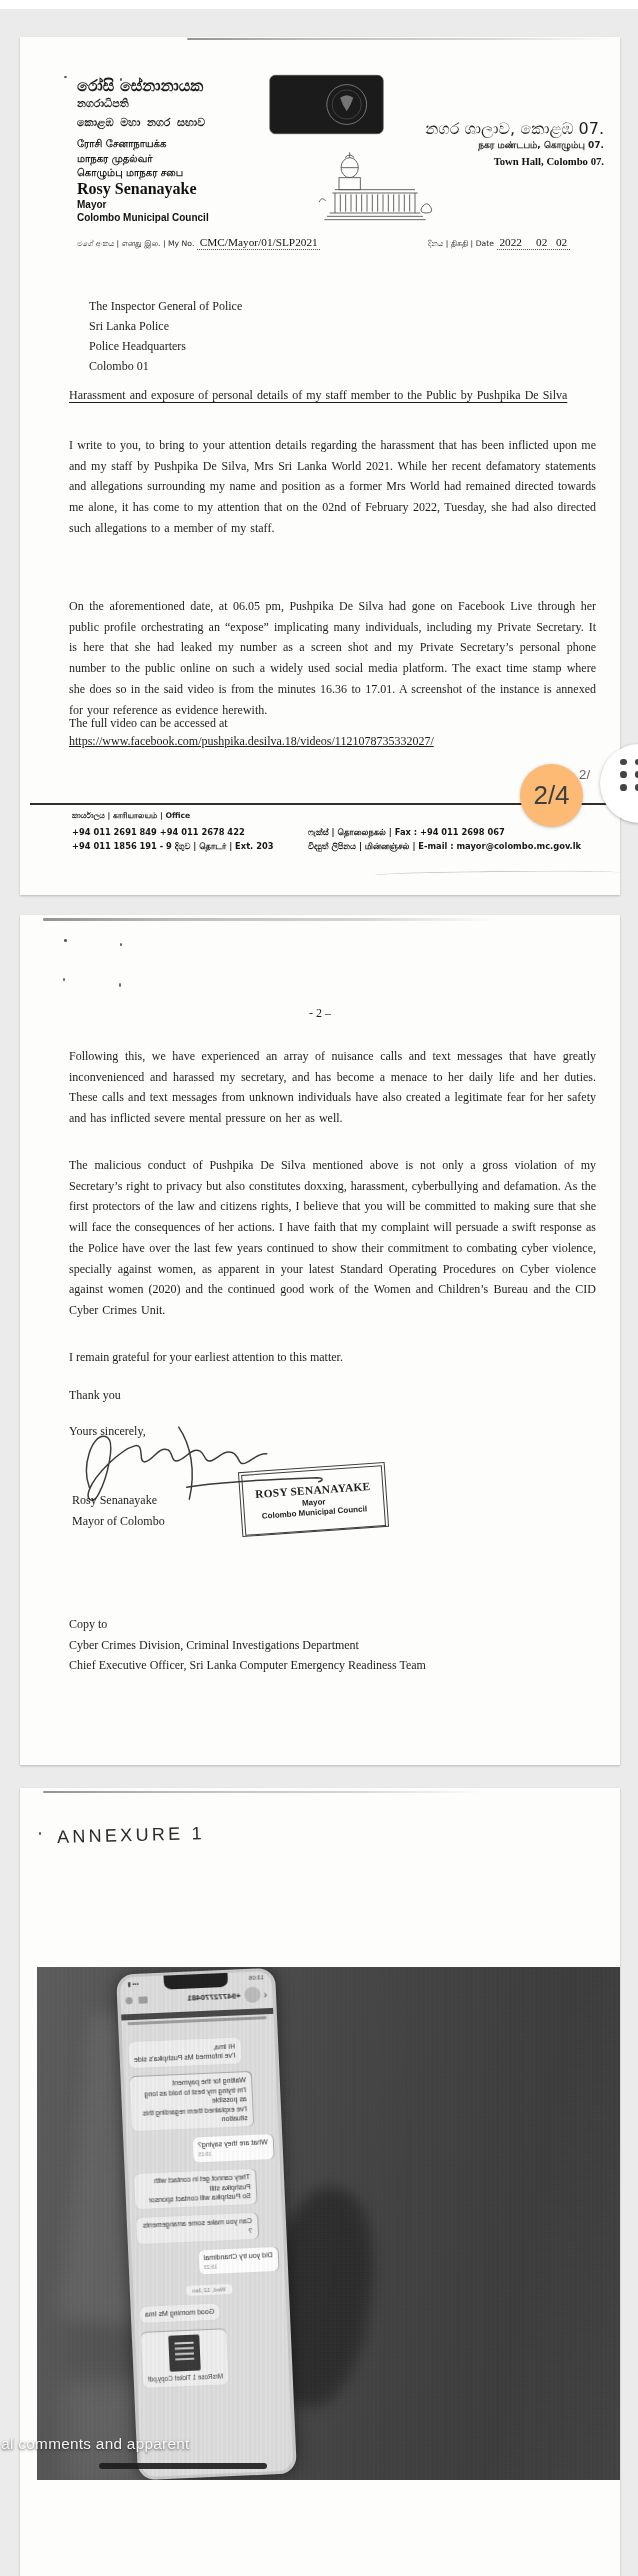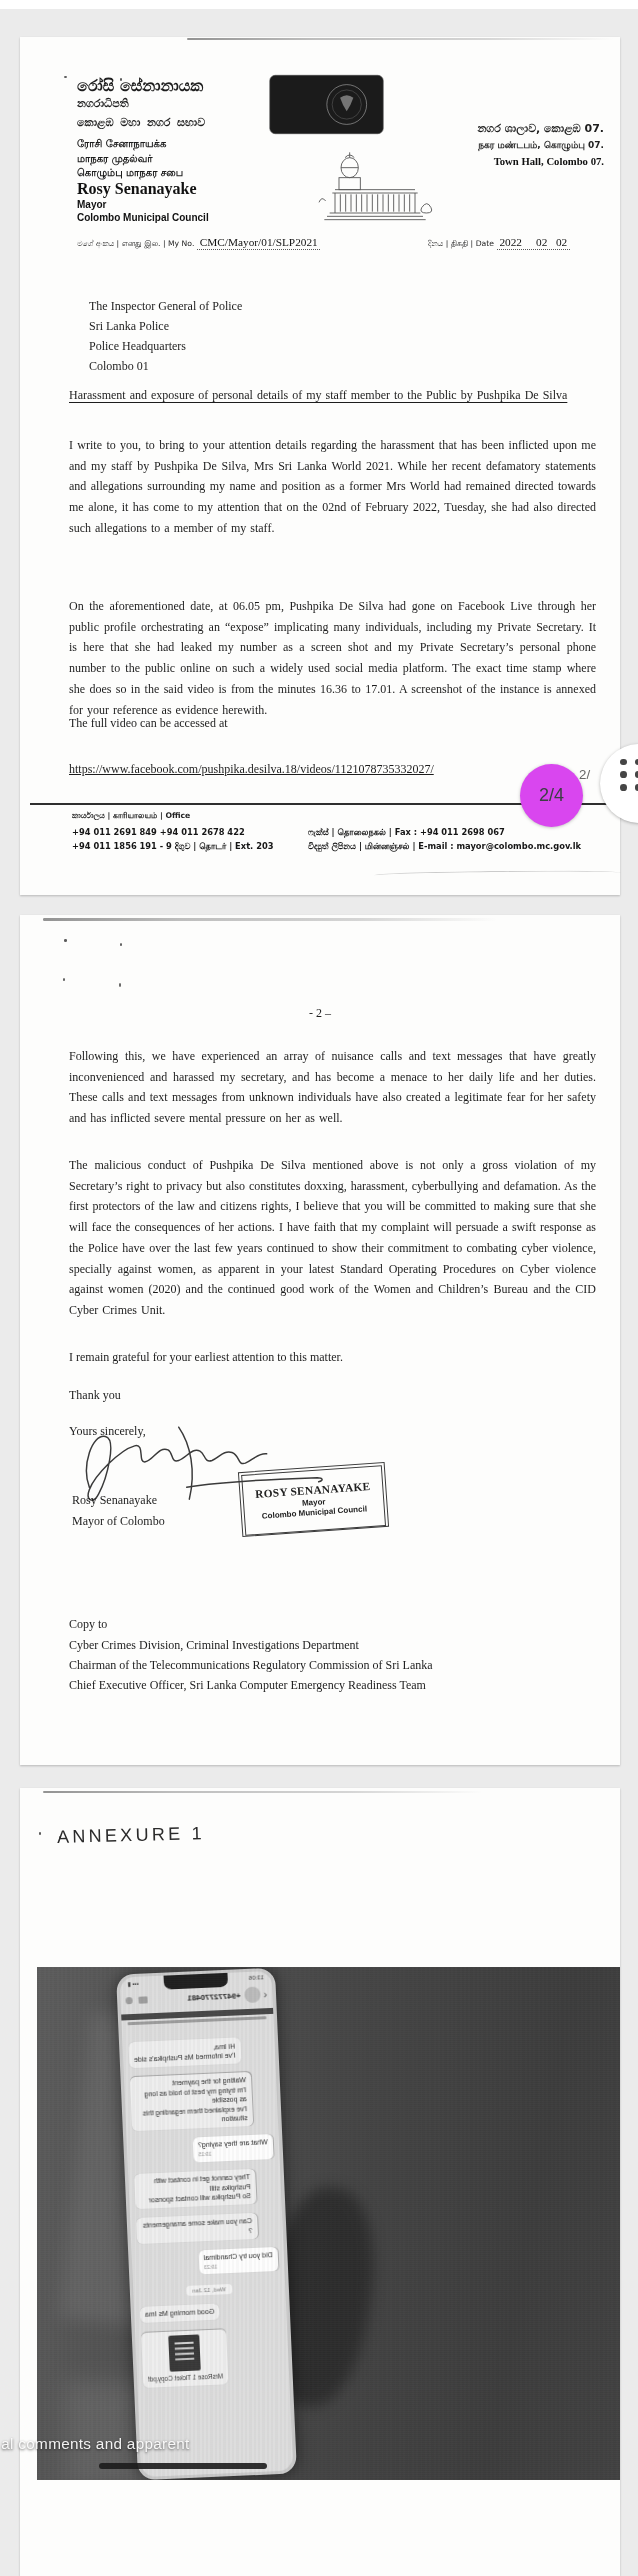--- a/index.html
+++ b/index.html
@@ -13,37 +13,37 @@
   .speck{position:absolute;background:#333;border-radius:50%;opacity:.8;}
   .smudge{position:absolute;height:2.7px;border-radius:1.3px;opacity:.55;
     background:linear-gradient(to right,#3c3c3c,#8a8a8a 30%,#b5b5b5 70%,transparent);}
   
   .si-name{font-family:"DejaVu Sans",sans-serif;font-weight:bold;font-size:16px;color:#1e1e1e;}
   .si-sub{font-family:Liberation Mono, monospace;font-weight:bold;font-size:11px;color:#1e1e1e;line-height:18.7px;}
   .ta-line{font-family:"DejaVu Sans",sans-serif;font-weight:bold;font-size:10px;color:#1e1e1e;line-height:14.7px;}
   .en-name{font-weight:bold;font-size:16px;color:#111;}
   .en-sub{font-family:"Liberation Sans",sans-serif;font-weight:bold;font-size:10px;color:#111;line-height:13.3px;}
   .addr{text-align:right;line-height:16px;}
-  .addr .si{font-family:"DejaVu Sans",sans-serif;font-weight:bold;font-size:11px;color:#1e1e1e;}
+  .addr .si{font-family:"DejaVu Sans",sans-serif;font-weight:normal;font-size:16px;color:#1e1e1e;}
   .addr .ta{font-family:"DejaVu Sans",sans-serif;font-weight:bold;font-size:9px;color:#1e1e1e;}
   .addr .en{font-weight:bold;font-size:10.7px;color:#111;}
   .reflabel{font-family:"DejaVu Sans",sans-serif;font-size:7.7px;color:#222;}
   .refval{font-size:11.3px;color:#111;border-bottom:1.3px dotted #555;padding:0 2.7px 0.7px 2.7px;white-space:pre;}
   
   .bodytxt{font-size:12px;color:#1d1d1d;line-height:20.7px;text-align:justify;word-spacing:1px;}
   .line18{font-size:12px;color:#1d1d1d;line-height:20px;}
   .subject{text-decoration:underline;text-underline-offset:2.7px;}
-  .linktxt{text-decoration:underline;margin-top:28px;}
+  .linktxt{text-decoration:underline;}
   .rule{position:absolute;background:#2e2e2e;height:2px;}
   .foot-label{font-family:"DejaVu Sans",sans-serif;font-size:7.7px;color:#222;font-weight:bold;}
   .foot-line{font-family:"DejaVu Sans",sans-serif;font-size:8.3px;font-weight:bold;color:#161616;}
   
-  .pill{position:absolute;left:520px;top:764px;width:63px;height:63px;border-radius:50%;background:#d946ef;
+  .pill{position:absolute;left:520px;top:764px;width:63px;height:63px;border-radius:50%;background:#fdba74;
     box-shadow:0 0.7px 3.3px rgba(0,0,0,.25);display:flex;align-items:center;justify-content:center;
-    font-family:"Liberation Sans",sans-serif;font-size:18px;color:#3c4043;z-index:6;}
+    font-family:"Liberation Sans",sans-serif;font-size:26px;color:#3c4043;z-index:6;}
   .pill-behind{position:absolute;left:579px;top:767px;font-family:"Liberation Sans",sans-serif;font-size:13.3px;color:#666;z-index:5;}
   .dots-btn{position:absolute;left:600px;top:744px;width:79px;height:79px;border-radius:50%;background:#fff;
     box-shadow:0 0.7px 3.3px rgba(0,0,0,.3);z-index:6;}
   .dotgrid{position:absolute;left:20px;top:14.7px;width:17.3px;display:grid;grid-template-columns:6.7px 6.7px;grid-gap:6px 8px;}
   .dotgrid div{width:6.7px;height:6.7px;border-radius:50%;background:#454545;}
   
   .stamp{position:absolute;left:220px;top:552px;width:141px;height:59px;border:1.3px solid #3a3a3a;
     transform:rotate(-4deg);padding:2px;color:#222;}
   .stamp-inner{border:0.7px solid #3a3a3a;height:100%;display:flex;flex-direction:column;align-items:center;justify-content:center;}
   .stamp-l1{font-weight:bold;font-size:11.3px;letter-spacing:0.3px;}
@@ -226,21 +226,20 @@
       <div class="stamp-inner">
         <div class="stamp-l1">ROSY SENANAYAKE</div>
         <div class="stamp-l2">Mayor</div>
         <div class="stamp-l3">Colombo Municipal Council</div>
       </div>
     </div>
 
     <div class="abs line18" style="left:49px;top:699px;">Copy to</div>
     <div class="abs line18" style="left:49px;top:720px;">
         <div class="line18">Cyber Crimes Division, Criminal Investigations Department</div>
-        <div class="line18">Chairman of the Telecommunications Regulatory Commission of Sri Lanka</div>
         <div class="line18">Chief Executive Officer, Sri Lanka Computer Emergency Readiness Team</div>
       </div>
   </div>
 
   <div class="page" id="page3">
     <div class="smudge" style="left:23px;top:2.7px;width:440px;"></div>
     <div class="speck" style="left:18.7px;top:44px;width:2.7px;height:2.7px;"></div>
     <div class="speck" style="left:39px;top:48px;width:2px;height:3.3px;"></div>
 
     <div class="abs annex-title" style="left:37px;top:37px;">ANNEXURE 1</div>

